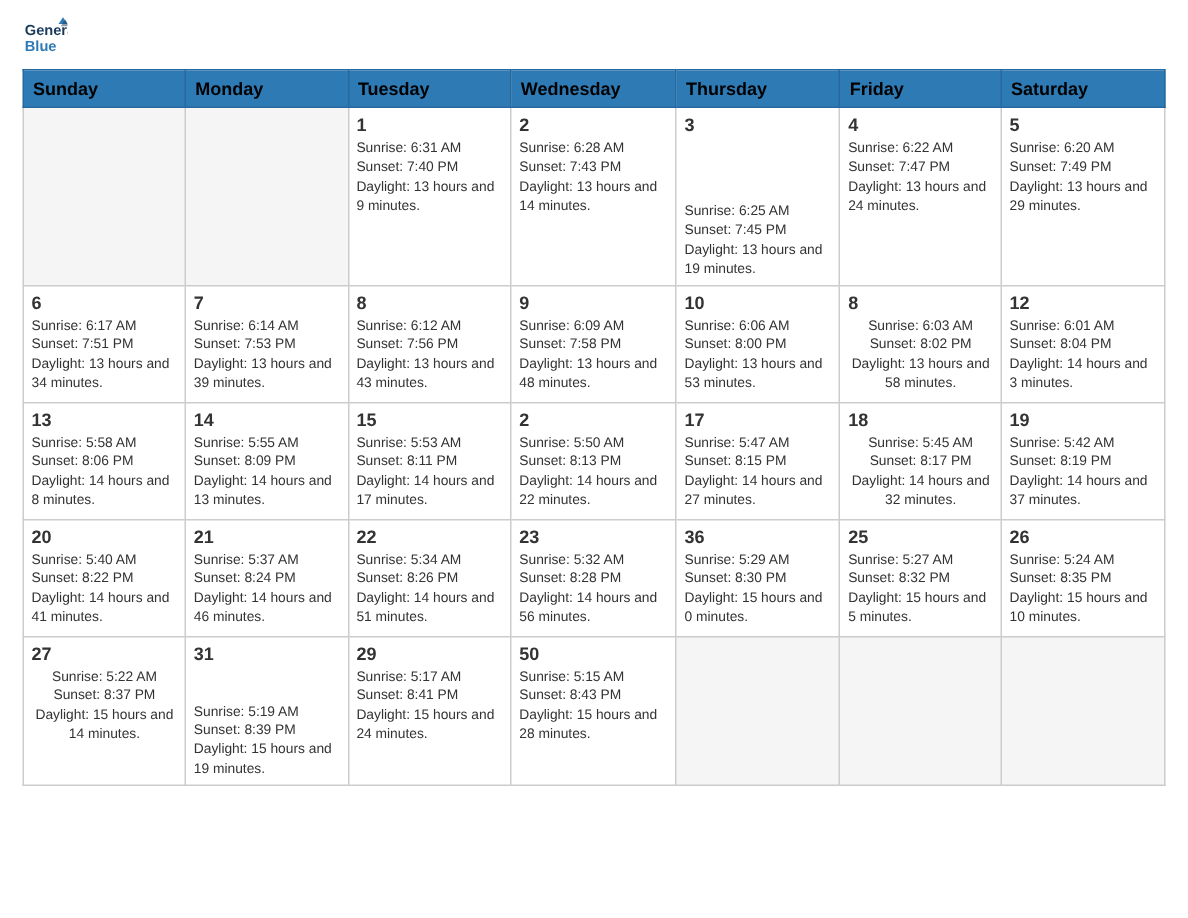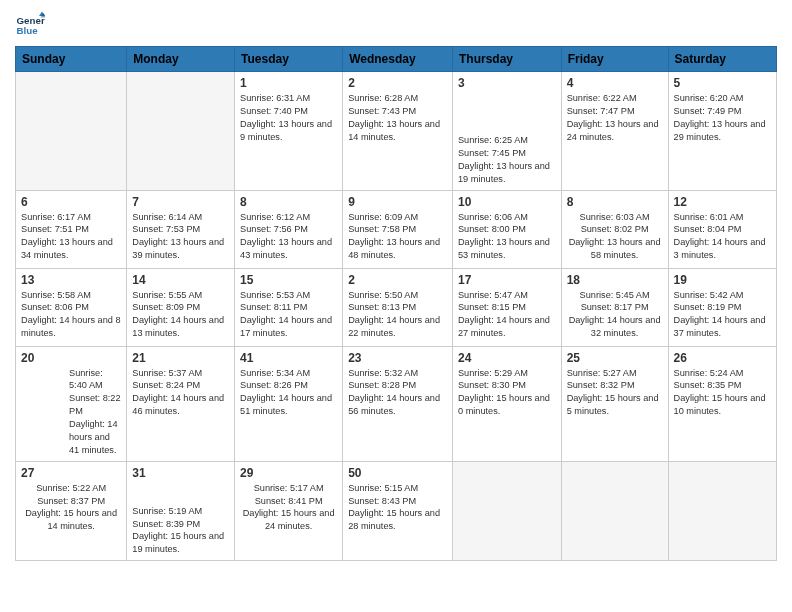--- a/index.html
+++ b/index.html
@@ -233,44 +233,44 @@
           <td>
             <span class="day-num">19</span>
             <div class="day-info" style="white-space: pre-line;">Sunrise: 5:42 AM
 Sunset: 8:19 PM
 Daylight: 14 hours and 37 minutes.</div>
           </td>
         </tr>
         <tr>
           <td>
             <span class="day-num">20</span>
-            <div class="day-info" style="white-space: pre-line; margin-left: 48px;">Sunrise: 5:40 AM
+            <div class="day-info" style="white-space: pre-line;">Sunrise: 5:40 AM
 Sunset: 8:22 PM
 Daylight: 14 hours and 41 minutes.</div>
           </td>
           <td>
             <span class="day-num">21</span>
             <div class="day-info" style="white-space: pre-line;">Sunrise: 5:37 AM
 Sunset: 8:24 PM
 Daylight: 14 hours and 46 minutes.</div>
           </td>
           <td>
-            <span class="day-num">41</span>
+            <span class="day-num">22</span>
             <div class="day-info" style="white-space: pre-line;">Sunrise: 5:34 AM
 Sunset: 8:26 PM
 Daylight: 14 hours and 51 minutes.</div>
           </td>
           <td>
             <span class="day-num">23</span>
             <div class="day-info" style="white-space: pre-line;">Sunrise: 5:32 AM
 Sunset: 8:28 PM
 Daylight: 14 hours and 56 minutes.</div>
           </td>
           <td>
-            <span class="day-num">24</span>
+            <span class="day-num">36</span>
             <div class="day-info" style="white-space: pre-line;">Sunrise: 5:29 AM
 Sunset: 8:30 PM
 Daylight: 15 hours and 0 minutes.</div>
           </td>
           <td>
             <span class="day-num">25</span>
             <div class="day-info" style="white-space: pre-line;">Sunrise: 5:27 AM
 Sunset: 8:32 PM
 Daylight: 15 hours and 5 minutes.</div>
           </td>
@@ -289,21 +289,21 @@
 Daylight: 15 hours and 14 minutes.</div>
           </td>
           <td>
             <span class="day-num">31</span>
             <div class="day-info" style="white-space: pre-line; margin-top: 25px;">Sunrise: 5:19 AM
 Sunset: 8:39 PM
 Daylight: 15 hours and 19 minutes.</div>
           </td>
           <td>
             <span class="day-num">29</span>
-            <div class="day-info" style="white-space: pre-line; text-align: center;">Sunrise: 5:17 AM
+            <div class="day-info" style="white-space: pre-line;">Sunrise: 5:17 AM
 Sunset: 8:41 PM
 Daylight: 15 hours and 24 minutes.</div>
           </td>
           <td>
             <span class="day-num">50</span>
             <div class="day-info" style="white-space: pre-line;">Sunrise: 5:15 AM
 Sunset: 8:43 PM
 Daylight: 15 hours and 28 minutes.</div>
           </td>
           <td class="empty"></td>

